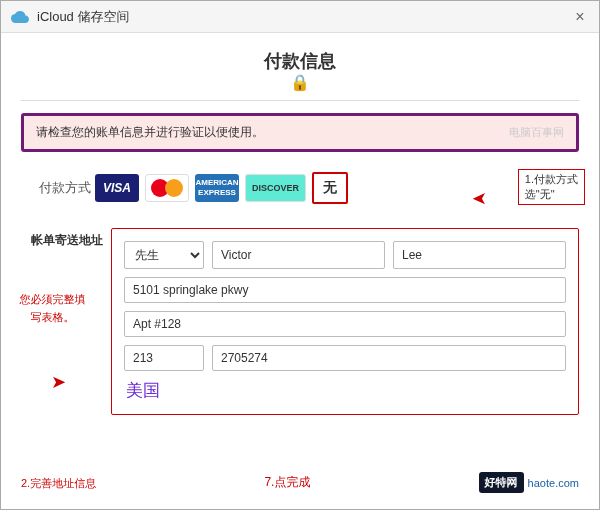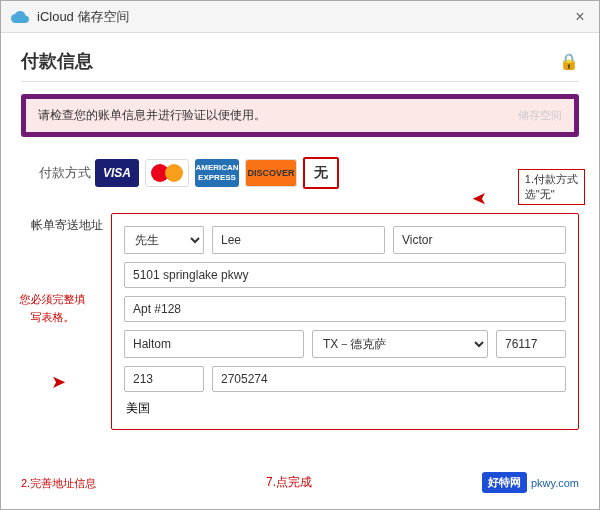--- a/index.html
+++ b/index.html
@@ -67,36 +67,37 @@
       gap: 12px;
       position: relative;
     }
 
     .section-header {
       display: flex;
       align-items: center;
       justify-content: space-between;
       border-bottom: 1px solid #ddd;
       padding-bottom: 8px;
+      flex-direction: column;
     }
 
     .section-title {
       font-size: 18px;
       font-weight: bold;
       color: #333;
     }
 
     .lock-icon {
       font-size: 16px;
       color: #999;
     }
 
     .notice-box {
       background: #fde8e8;
-      border: 5px solid #701a75;
+      border: 3px solid #701a75;
       border-radius: 3px;
       padding: 8px 12px;
       color: #333;
       font-size: 12px;
       display: flex;
       align-items: center;
       justify-content: space-between;
     }
 
     .notice-watermark {
@@ -176,26 +177,26 @@
 
     .card-amex {
       background: #2671b5;
       color: #fff;
       font-size: 9px;
       width: 44px;
       text-align: center;
     }
 
     .card-discover {
-      background: #f97316;
+      background: #5eead4;
       border: 1px solid #ddd;
       color: #f76f20;
       font-size: 9px;
       font-weight: bold;
-      width: 52px;
+      width: 61px;
     }
 
     .card-none {
       background: #fff;
       border: 2px solid #cc0000;
       color: #333;
       font-size: 14px;
       width: 36px;
       height: 32px;
       display: flex;
@@ -295,21 +296,21 @@
       margin-top: 2px;
     }
 
     .haote-logo {
       display: flex;
       align-items: center;
       gap: 4px;
     }
 
     .haote-badge {
-      background: #1d4ed8;
+      background: #0f172a;
       color: #fff;
       font-size: 11px;
       font-weight: bold;
       padding: 3px 6px;
       border-radius: 3px;
     }
 
     .haote-text {
       font-size: 11px;
       color: #1a5fa8;
@@ -333,21 +334,21 @@
 
   <div class="content">
 
     <div class="section-header">
       <span class="section-title">付款信息</span>
       <span class="lock-icon">🔒</span>
     </div>
 
     <div class="notice-box">
       <span>请检查您的账单信息并进行验证以便使用。</span>
-      <span class="notice-watermark">储存空间</span>
+      <span class="notice-watermark">电脑百事网</span>
     </div>
 
     <div class="payment-row">
       <span class="payment-label">付款方式</span>
       <div class="card-icons">
 
         <div class="card-icon card-visa">VISA</div>
 
         <div class="card-icon card-mastercard">
           <div class="card-mc-left"></div>
@@ -368,75 +369,68 @@
 
     <div class="annot-step1">
       <span>1.付款方式<br>选"无"</span>
     </div>
 
     <div style="position:absolute; right:112px; top:155px; color:#cc0000; font-size:18px; transform:rotate(180deg);">➤</div>
 
     <div style="display:flex; gap:0; position:relative;">
 
       <div style="width:90px; flex-shrink:0; display:flex; flex-direction:column; align-items:flex-end; padding-right:8px; padding-top:8px; gap:4px;">
-        <span class="form-section-label" style="text-align:center; font-size:12px; font-weight:normal; color:#333;">帐单寄送地址</span>
+        <span class="form-section-label" style="text-align:center; font-size:12px; font-weight:bold; color:#333;">帐单寄送地址</span>
       </div>
 
       <div class="main-form" style="flex:1;">
 
         <div class="form-row">
           <select class="select-title">
             <option>先生</option>
             <option>女士</option>
             <option>其他</option>
           </select>
+          <input class="form-input input-full" type="text" value="Victor" style="">
           <input class="form-input input-full" type="text" value="Lee" style="">
-          <input class="form-input input-full" type="text" value="Victor" style="">
         </div>
 
         <div class="form-row">
           <input class="form-input input-full" type="text" value="5101 springlake pkwy" style="">
         </div>
 
         <div class="form-row">
           <input class="form-input input-full" type="text" value="Apt #128" style="">
         </div>
 
-        <div class="form-row">
-          <input class="form-input" type="text" value="Haltom" style="flex: 1 1 0%;">
-          <select class="select-state" style="flex:1; min-width:100px;">
-            <option>TX－德克萨</option>
-          </select>
-          <input class="form-input" type="text" value="76117" style="width: 70px;">
-        </div>
 
         <div class="form-row">
           <input class="form-input" type="text" value="213" style="width: 80px;">
           <input class="form-input input-full" type="text" value="2705274" style="">
         </div>
 
-        <div style="font-size:12px; color:#000000; padding-left:2px;">
+        <div style="font-size:17px; color:#6d28d9; padding-left:2px;">
           <span>美国</span>
         </div>
       </div>
     </div>
 
     <div class="warning-block">
       <span>您必须完整填写表格。</span>
     </div>
 
     <div style="position:absolute; left:50px; top:338px; color:#cc0000; font-size:18px;">➤</div>
 
     <div style="display:flex; justify-content:space-between; align-items:center; margin-top:auto; padding-top:4px;">
       <div>
         <span class="annotation-step" style="font-size:11px; color:#cc0000;">2.完善地址信息</span>
       </div>
       <div>
         <span class="step3-label">7.点完成</span>
       </div>
       <div class="haote-logo">
         <div class="haote-badge">好特网</div>
-        <span class="haote-text">pkwy.com</span>
+        <span class="haote-text">haote.com</span>
       </div>
     </div>
 
   </div>
 </div>
 
 </body></html>

